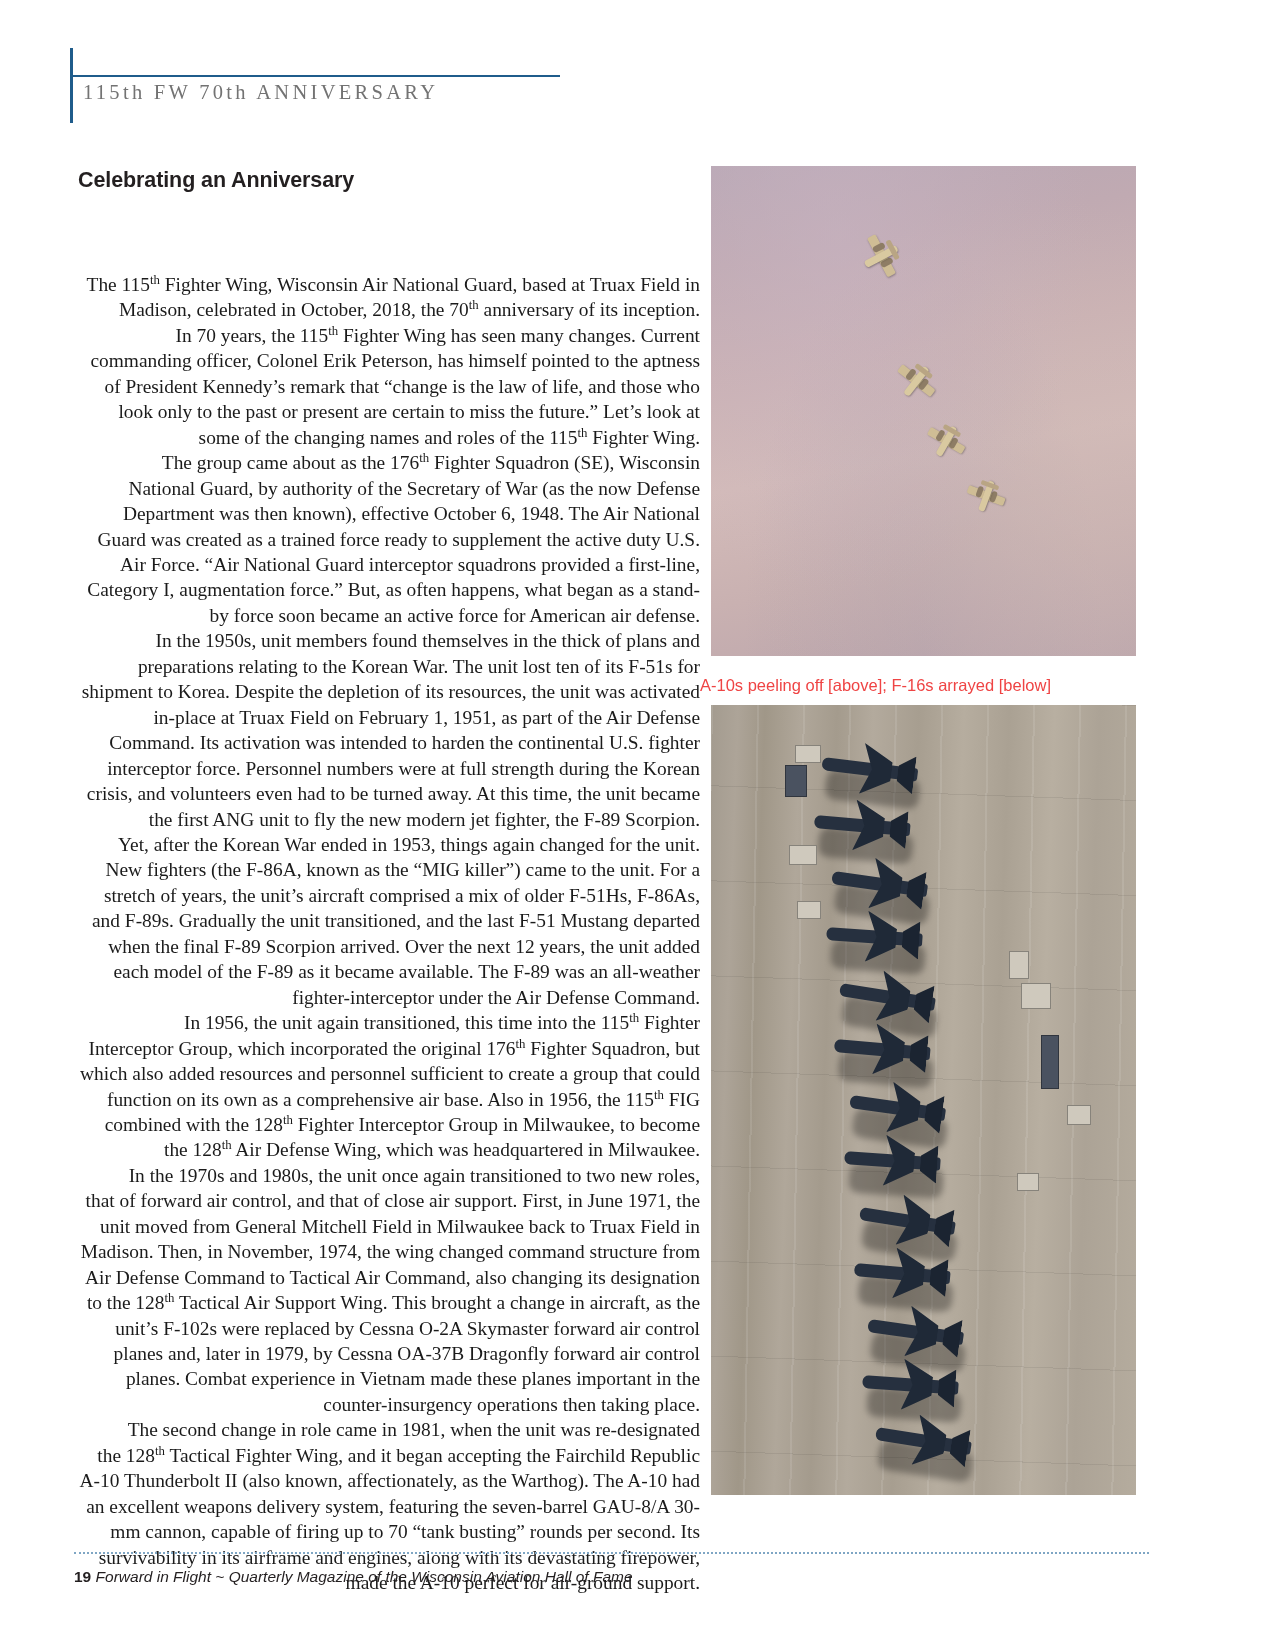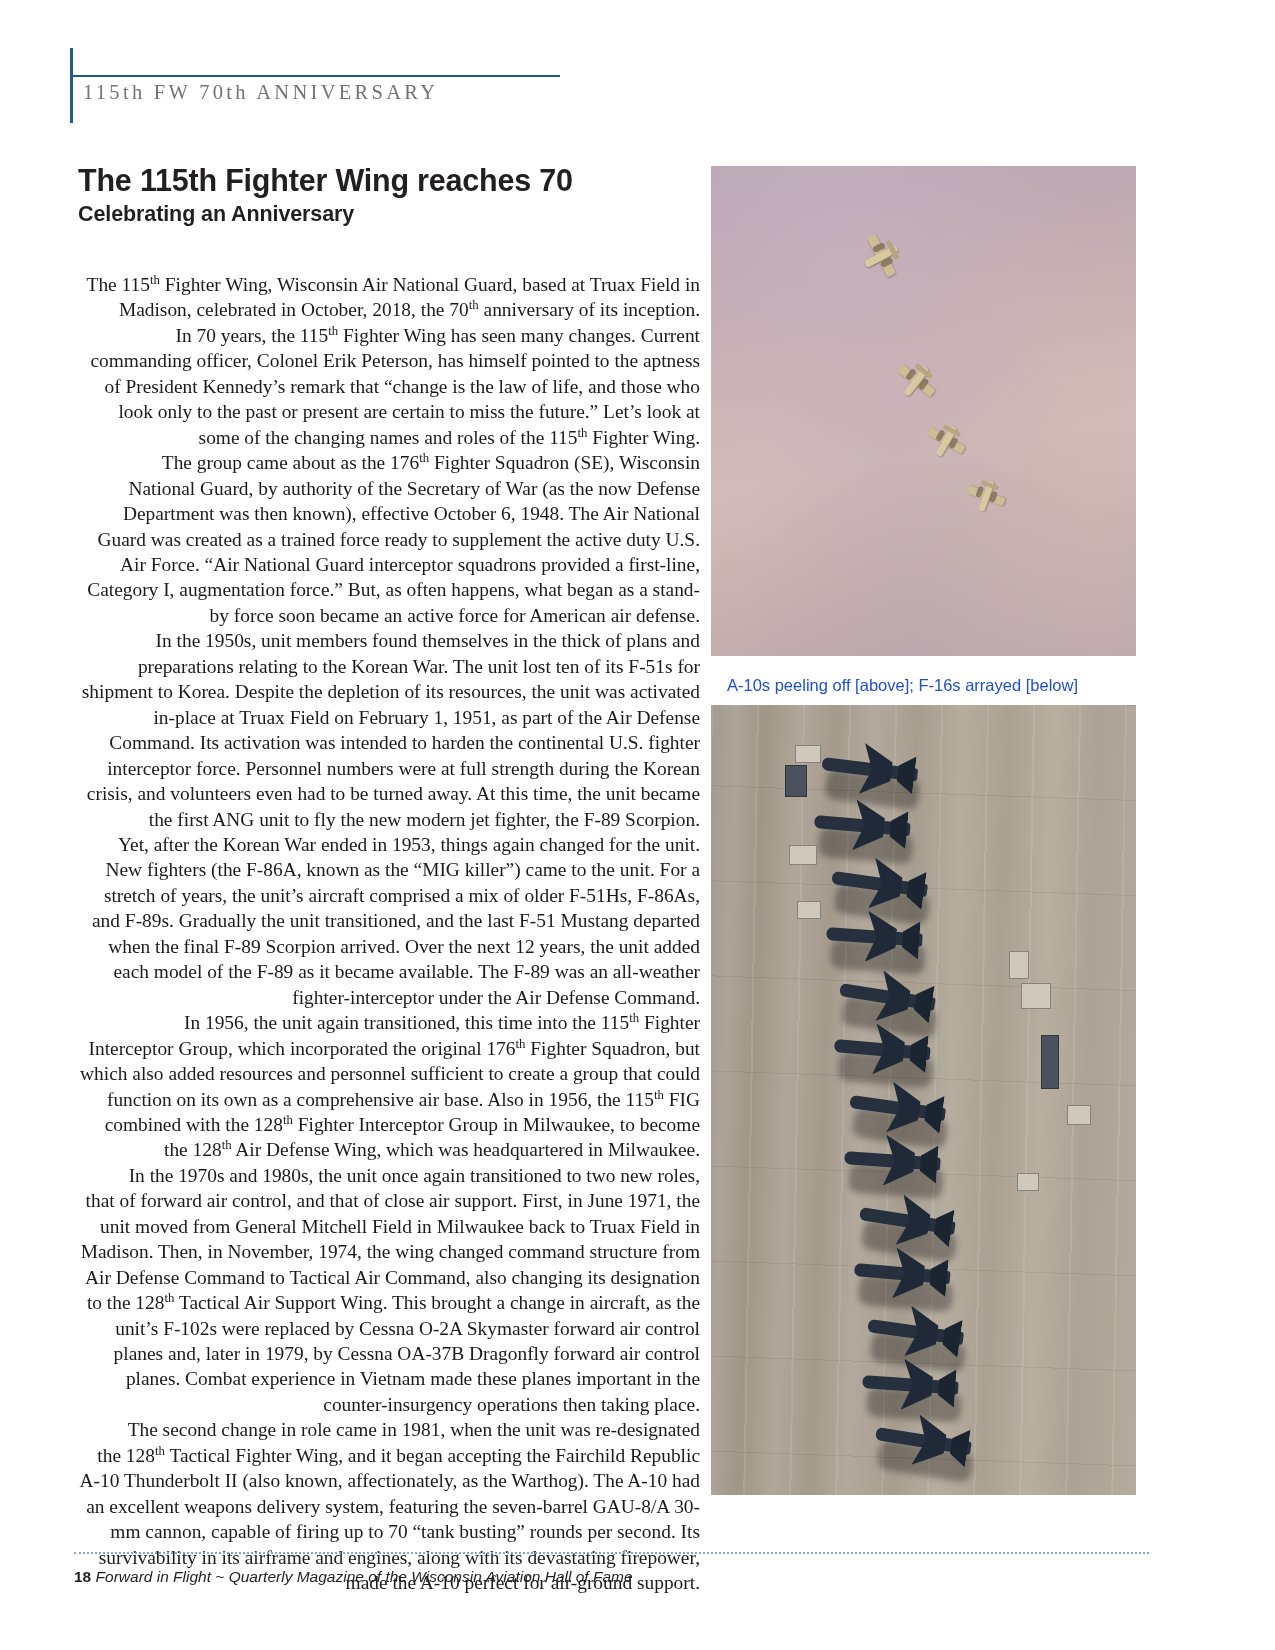--- a/index.html
+++ b/index.html
@@ -168,27 +168,27 @@
     margin-top: -11px;
     background: #8e7d65;
     border-radius: 3px;
   }
   .jet .eng2 {
     margin-top: 5px;
   }
 
   #photo-caption {
     position: absolute;
-    left: 727px;
+    left: 700px;
     top: 675px;
     width: 420px;
     font-family: "Liberation Sans", sans-serif;
     font-size: 16.5px;
     line-height: 20px;
-    color: #1d4ed8;
+    color: #ef4444;
     white-space: nowrap;
   }
 
   #photo-bottom {
     position: absolute;
     left: 711px;
     top: 705px;
     width: 425px;
     height: 790px;
     overflow: hidden;
@@ -296,21 +296,20 @@
 </head>
 <body>
 
 <div id="running-head">
   <div class="rule-v"></div>
   <div class="rule-h"></div>
   <div class="rh-text">115th FW 70th ANNIVERSARY</div>
 </div>
 
 <div id="headline-block">
-  <h1 id="article-title">The 115th Fighter Wing reaches 70</h1>
   <h2 id="article-subtitle">Celebrating an Anniversary</h2>
 </div>
 
 <div id="body-column">
     <p>The 115<sup>th</sup> Fighter Wing, Wisconsin Air National Guard, based at Truax Field in Madison, celebrated in October, 2018, the 70<sup>th</sup> anniversary of its inception.</p>
     <p class="indent">In 70 years, the 115<sup>th</sup> Fighter Wing has seen many changes. Current commanding officer, Colonel Erik Peterson, has himself pointed to the aptness of President Kennedy’s remark that “change is the law of life, and those who look only to the past or present are certain to miss the future.” Let’s look at some of the changing names and   roles of the 115<sup>th</sup> Fighter Wing.</p>
     <p class="indent">The group came about as the 176<sup>th</sup> Fighter Squadron (SE), Wisconsin National Guard, by authority of the Secretary of War (as the now Defense Department was then known), effective October 6, 1948. The Air National Guard was created as a trained force ready to supplement the active duty U.S. Air Force. “Air National Guard interceptor squadrons provided a first-line, Category I, augmentation force.” But, as often happens, what began as a stand-by force soon became an active force for American air defense.</p>
     <p class="indent">In the 1950s, unit members found themselves in the thick of plans and preparations relating to the Korean War. The unit lost ten of its F-51s for shipment to Korea. Despite the depletion of its resources, the unit was activated in-place at Truax Field on February 1, 1951, as part of the Air Defense Command. Its activation was intended to harden the continental U.S. fighter interceptor force. Personnel numbers were at full strength during the Korean crisis, and volunteers even had to be turned away. At this time, the unit became the first ANG unit to fly the new modern jet fighter, the F-89 Scorpion.</p>
     <p class="indent">Yet, after the Korean War ended in 1953, things again changed for the unit. New fighters (the F-86A, known as the “MIG killer”) came to the unit. For a stretch of years, the unit’s aircraft comprised a mix of older F-51Hs, F-86As, and F-89s. Gradually the unit transitioned, and the last F-51 Mustang departed when the final F-89 Scorpion arrived. Over the next 12 years, the unit added each model of the F-89 as it became available. The F-89 was an all-weather fighter-interceptor under the Air Defense Command.</p>
     <p class="indent">In 1956, the unit again transitioned, this time into the 115<sup>th</sup> Fighter Interceptor Group, which incorporated the original 176<sup>th</sup> Fighter Squadron, but which also added resources and personnel sufficient to create a group that could function on its own as a comprehensive air base. Also in 1956, the 115<sup>th</sup> FIG combined with the 128<sup>th</sup> Fighter Interceptor Group in Milwaukee, to become the 128<sup>th</sup> Air Defense Wing, which was headquartered in Milwaukee.</p>
@@ -443,15 +442,15 @@
   <div class="cart" style="left:86px; top:196px; width:22px; height:16px;"></div>
   <div class="cart" style="left:298px; top:246px; width:18px; height:26px;"></div>
   <div class="cart" style="left:310px; top:278px; width:28px; height:24px;"></div>
   <div class="cart dark" style="left:330px; top:330px; width:16px; height:52px;"></div>
   <div class="cart" style="left:356px; top:400px; width:22px; height:18px;"></div>
   <div class="cart" style="left:306px; top:468px; width:20px; height:16px;"></div>
 </div>
 
 <div id="footer-rule"></div>
 <div id="footer-text">
-  <span class="pg">18 </span>
+  <span class="pg">19 </span>
   <span class="ft">Forward in Flight ~ Quarterly Magazine of the Wisconsin Aviation Hall of Fame</span>
 </div>
 
 </body></html>

